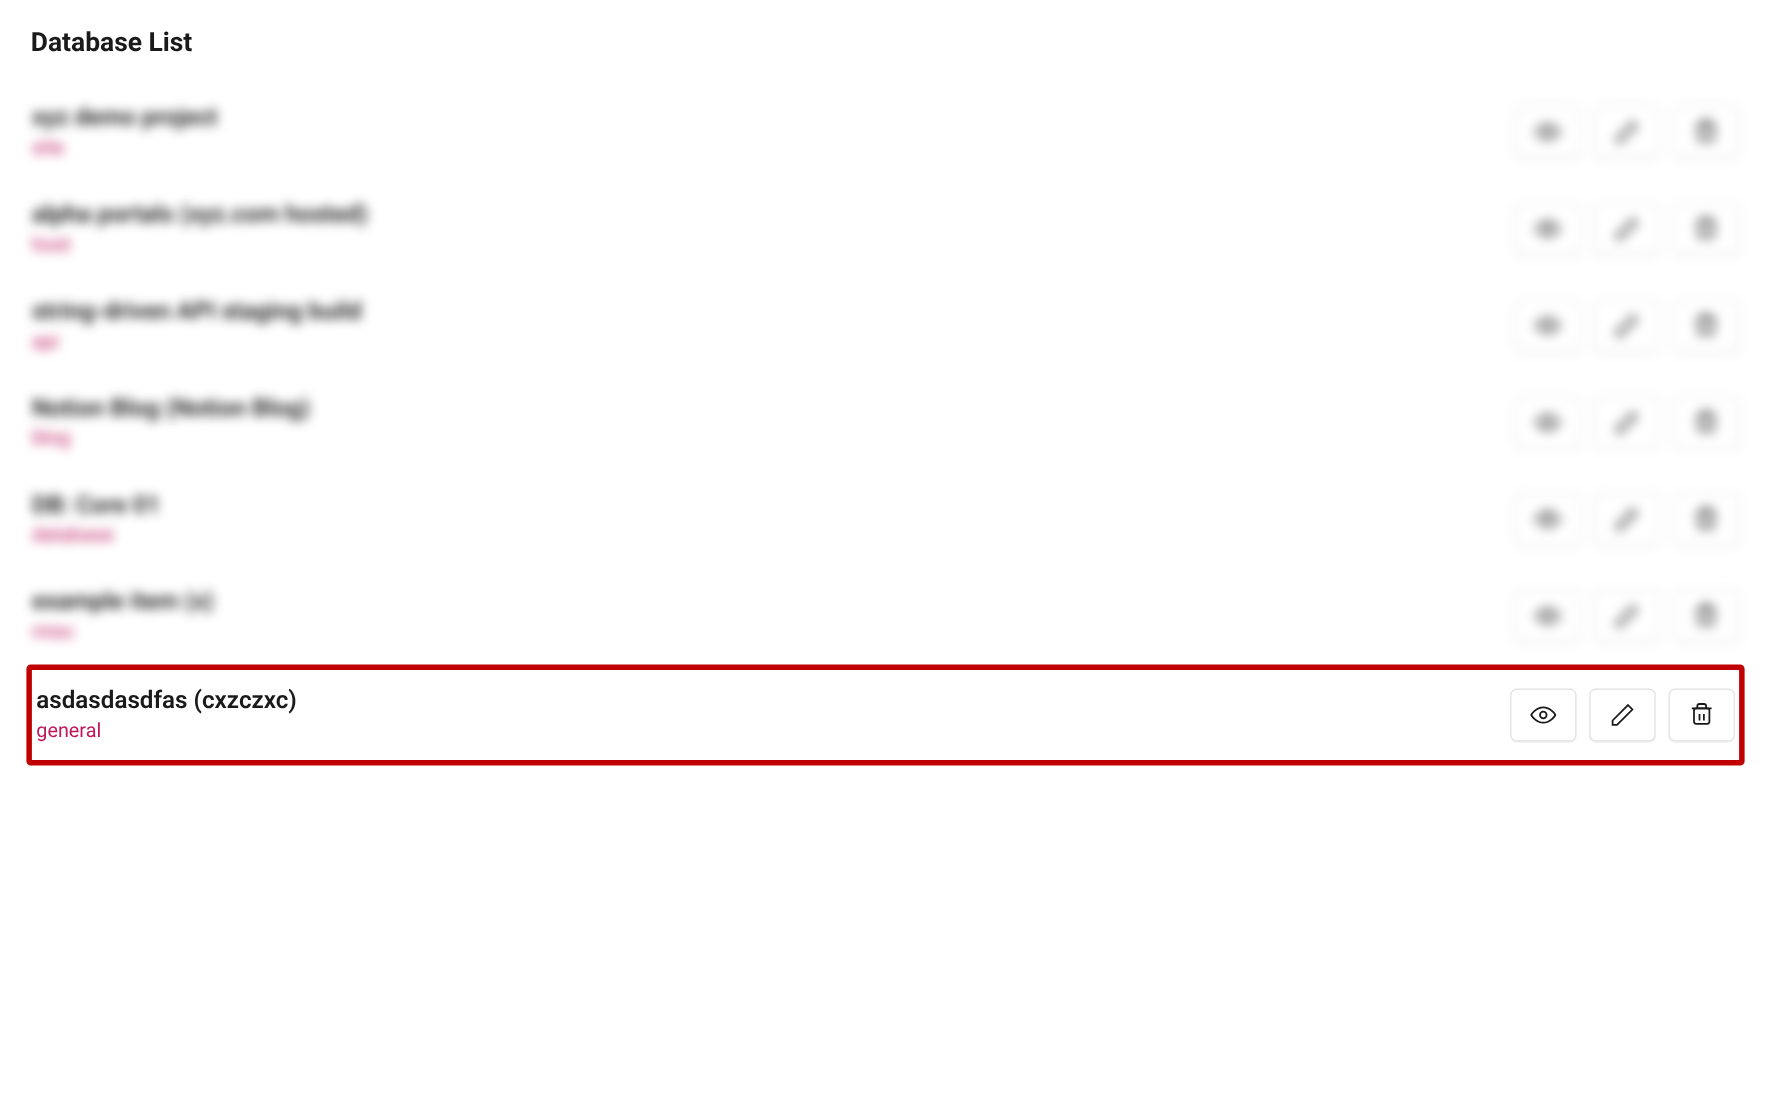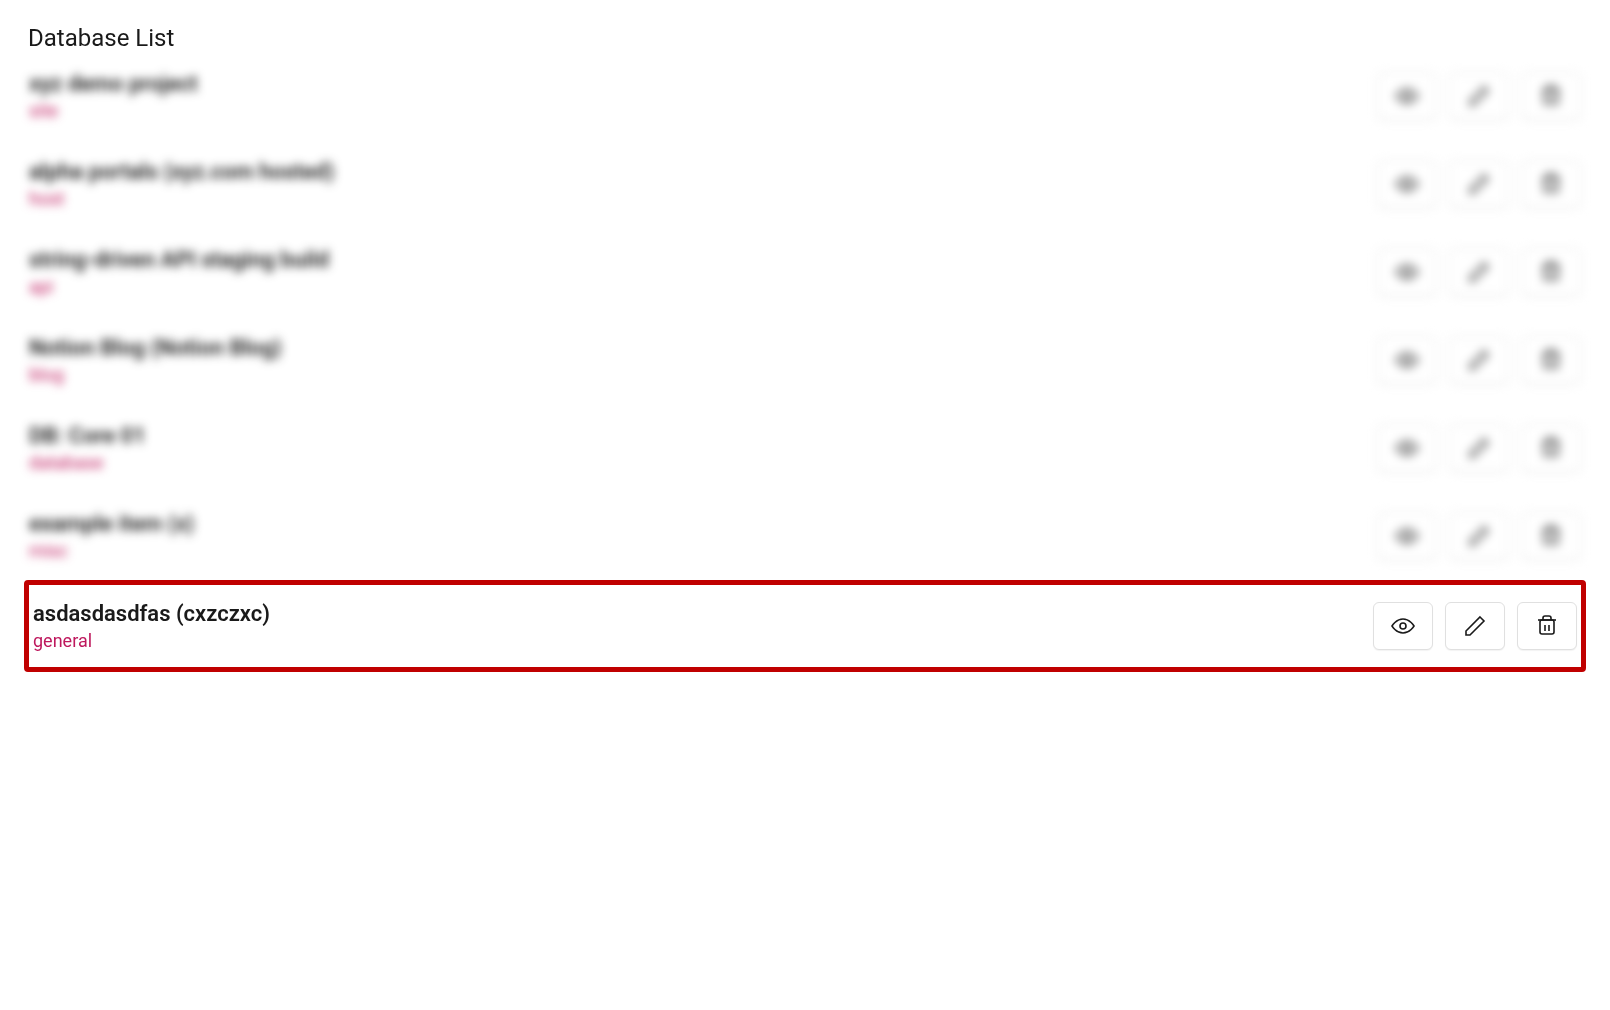--- a/index.html
+++ b/index.html
@@ -7,22 +7,23 @@
       padding: 0;
       box-sizing: border-box;
     }
     body {
       font-family: -apple-system, BlinkMacSystemFont, "Segoe UI", Roboto, sans-serif;
       background: #ffffff;
       padding: 24px 28px;
     }
     .page-title {
       font-size: 24px;
-      font-weight: 400;
+      font-weight: 700;
       color: #1a1a1a;
+      margin-bottom: 24px;
     }
     .list-item {
       display: flex;
       align-items: center;
       justify-content: space-between;
       padding: 16px 1px;
       min-height: 88px;
     }
     .item-info {
       display: flex;

